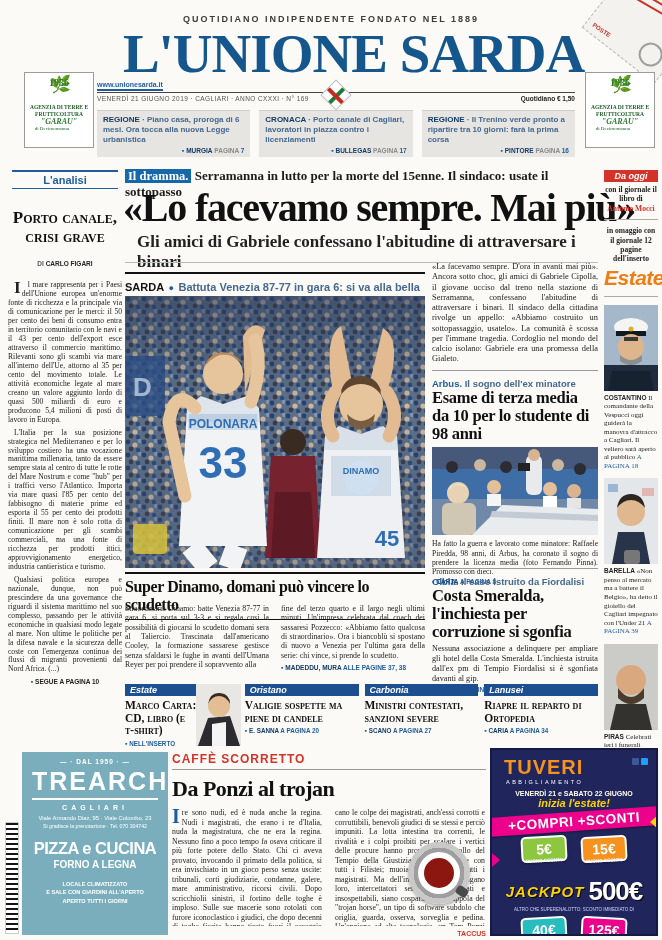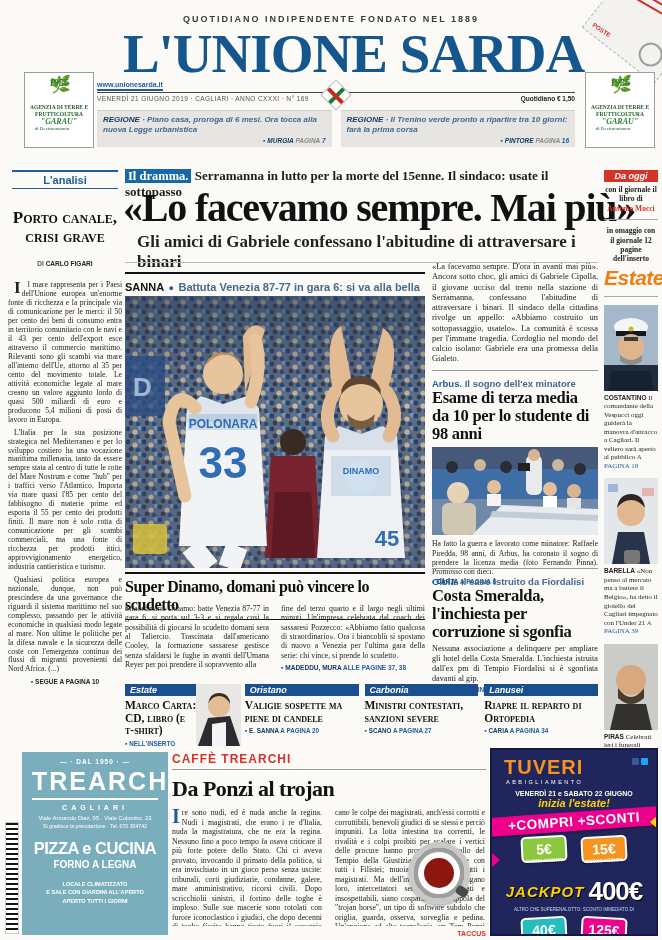--- a/index.html
+++ b/index.html
@@ -32,21 +32,21 @@
   
   .garau { width:70px; height:76px; background:#fff; border:1px solid #9c9c9c; text-align:center;
     padding-top:3px; }
   .garau .wreath { font-size:17px; color:#2e7d32; line-height:1; letter-spacing:-3px;}
   .garau .year { font-family:"Liberation Serif",serif; font-size:10px; color:#2e7d32; font-weight:bold; margin-top:-16px;}
   .garau .l1 { font-size:5.5px; color:#1d5c26; font-weight:bold; margin-top:16px; line-height:1.2;}
   .garau .nm { font-size:8px; color:#2e7d32; font-weight:bold; font-style:italic;}
   .garau .sb { font-size:5px; color:#1d5c26; }
 
   
-  .navrow { top:110px; left:97px; width:478px; display:flex; gap:9px;font-style:italic; }
+  .navrow { top:110px; left:97px; width:478px; display:flex; gap:9px; }
   .navbox { flex:1; background:#e6e5e2; border-top:1px solid #cfcecb; padding:4px 6px 3px;
     font-family:"Liberation Sans", sans-serif; }
   .navbox .txt { font-size:8px; line-height:1.25; color:#44688f; font-weight:bold;}
   .navbox .sec { color:#123a66; font-weight:bold; }
   .navbox .by { text-align:right; font-size:6.5px; color:#8a8a8a; margin-top:2px; font-weight:bold;}
   .navbox .by b { color:#123a66; }
   .navbox .by .pg { color:#1f5c9e; }
   .sq { color:#1f5c9e; font-size:7px; }
 
   
@@ -249,20 +249,24 @@
     <div class="nm">"GARAU"</div>
     <div class="sb">di Decimomannu</div>
   </div>
 
   <div class="abs navrow">
     <div class="navbox">
       <div class="txt"><span class="sec">REGIONE</span> · <span>Piano casa, proroga di 6 mesi. Ora tocca alla nuova Legge urbanistica</span></div>
       <div class="by"><span class="sq">▪</span> <b>MURGIA</b> <span>PAGINA</span> <span class="pg">7</span></div>
     </div>
     <div class="navbox">
+      <div class="txt"><span class="sec">CRONACA</span> · <span>Porto canale di Cagliari, lavoratori in piazza contro i licenziamenti</span></div>
+      <div class="by"><span class="sq">▪</span> <b>BULLEGAS</b> <span>PAGINA</span> <span class="pg">17</span></div>
+    </div>
+    <div class="navbox">
       <div class="txt"><span class="sec">REGIONE</span> · <span>Il Trenino verde pronto a ripartire tra 10 giorni: farà la prima corsa</span></div>
       <div class="by"><span class="sq">▪</span> <b>PINTORE</b> <span>PAGINA</span> <span class="pg">16</span></div>
     </div>
   </div>
 
   <div class="abs kicker">
     <span class="kl">Il dramma.</span><span> Serramanna in lutto per la morte del 15enne. Il sindaco: usate il sottopasso</span>
   </div>
   <div class="abs lead-head">«Lo facevamo sempre. Mai più»</div>
   <div class="abs lead-deck">Gli amici di Gabriele confessano l'abitudine di attraversare i binari</div>
@@ -275,21 +279,21 @@
       <p>Il mare rappresenta per i Paesi dell'Unione europea un'enorme fonte di ricchezza e la principale via di comunicazione per le merci: il 50 per cento dei beni di consumo entra in territorio comunitario con le navi e il 43 per cento dell'export esce attraverso il commercio marittimo. Rilevanti sono gli scambi via mare all'interno dell'Ue, attorno al 35 per cento del movimento totale. Le attività economiche legate al mare creano un valore aggiunto lordo di quasi 500 miliardi di euro e producono 5,4 milioni di posti di lavoro in Europa.</p>
       <p>L'Italia per la sua posizione strategica nel Mediterraneo e per lo sviluppo costiero ha una vocazione marittima millenaria, tanto da essere sempre stata al centro di tutte le rotte del Mare Nostrum e come "hub" per i traffici verso l'Atlantico. Importa via mare quasi l'85 per cento del fabbisogno di materie prime ed esporta il 55 per cento dei prodotti finiti. Il mare non è solo rotta di comunicazione per gli scambi commerciali, ma una fonte di ricchezza per prodotti ittici, approvvigionamento energetico, industria cantieristica e turismo.</p>
       <p>Qualsiasi politica europea e nazionale, dunque, non può prescindere da una governance che riguardi il sistema marittimo nel suo complesso, passando per le attività economiche in qualsiasi modo legate al mare. Non ultime le politiche per la difesa navale e la sicurezza delle coste con l'emergenza continua dei flussi di migranti provenienti dal Nord Africa. (...)</p>
     </div>
     <div class="cont"><span class="sq">▪</span> <span>SEGUE A PAGINA 10</span></div>
   </div>
 
   <div class="abs thin-rule-main"></div>
 
   <div class="abs bk-kicker">
-    <span class="a">SANNA</span>
+    <span class="a">SARDA</span>
     <span class="s">●</span>
     <span class="b"> Battuta Venezia 87-77 in gara 6: si va alla bella</span>
   </div>
 
   <div class="abs bk-photo">
     <svg width="300" height="272" viewBox="0 0 300 272" xmlns="http://www.w3.org/2000/svg">
       <defs>
         <pattern id="crowd" width="16" height="13" patternUnits="userSpaceOnUse">
           <rect width="16" height="13" fill="#5d7089"></rect>
           <circle cx="3" cy="3" r="2.4" fill="#27406b"></circle>
@@ -509,21 +513,21 @@
     <div class="tre-main">PIZZA e CUCINA</div>
     <div class="tre-sub">FORNO A LEGNA</div>
     <div class="tre-foot">
       <div>LOCALE CLIMATIZZATO</div>
       <div>E SALE CON GIARDINI ALL'APERTO</div>
       <div>APERTO TUTTI I GIORNI</div>
     </div>
   </div>
 
   <div class="abs caffe">
-    <div class="sec">CAFFÈ TREARCHI</div>
+    <div class="sec">CAFFÈ SCORRETTO</div>
     <div class="rl"></div>
     <div class="tt">Da Ponzi al trojan</div>
     <div class="cols">
       <div class="col colA">I re sono nudi, ed è nuda anche la regina. Nudi i magistrati, che erano i re d'Italia, nuda la magistratura, che ne era la regina. Nessuno fino a poco tempo fa osava criticare il più forte potere dello Stato. Chi ci aveva provato, invocando il primato della politica, si era invischiato in un gioco perso senza uscite: tribunali, corti giudiziarie, condanne, galere, mare amministrativo, ricorsi civili. Dopo scricchiolii sinistri, il fortino delle toghe è imploso. Sulle sue macerie sono rotolati con furore iconoclastico i giudici, che dopo decenni di toghe fiorite hanno tirato fuori il coraggio dello sguardo. Ora elen-</div>
       <div class="col colB">cano le colpe dei magistrati, anch'essi corrotti e corruttibili, benevoli giudici di se stessi e perciò impuniti. La lotta intestina tra correnti, le rivalità e i colpi proibiti per scalare i vertici delle procure hanno provocato il crollo del Tempio della Giustizia. Muoia Sansone con tutti i Filistei; muoia Palamara con tutti i magistrati. Ma dell'incendio che propagano loro, intercettatori seriali di sospettati e insospettabili, siano cosparsi nella trappola del "trojan horse", un tipo di software subdolo che origlia, guarda, osserva, sorveglia e pedina. Un'opzione ad alta tecnologia, un Tom Ponzi elettronico. Quella di Perugia è davvero una diabolica indagine giudiziaria figlia del trojan.</div>
     </div>
     <div class="sig">TACCUS</div>
   </div>
   <div class="cup abs">
     <div class="handle"></div>
@@ -540,21 +544,21 @@
     <div class="tv-sub">ABBIGLIAMENTO</div>
     <div class="tv-dates">VENERDÌ 21 e SABATO 22 GIUGNO</div>
     <div class="tv-script">inizia l'estate!</div>
     <div class="tv-banner">+COMPRI  +SCONTI</div>
     <div class="vrow">
       <div class="vchip vg"><span>5€</span><span class="vlabel">BUONO SCONTO</span></div>
       <div class="vchip vo"><span>15€</span><span class="vlabel">BUONO SCONTO</span></div>
     </div>
     <div class="jack">
       <span class="jw">JACKPOT</span>
-      <span class="jv">400€</span>
+      <span class="jv">500€</span>
     </div>
     <div style="text-align:center; font-size:4.5px; color:#cdd4ff;">ALTRO CHE SUPERENALOTTO: SCONTO IMMEDIATO DI</div>
     <div class="vrow">
       <div class="vchip vt"><span>40€</span><span class="vlabel">BUONO SCONTO</span></div>
       <div class="vchip vm"><span>125€</span><span class="vlabel">BUONO SCONTO</span></div>
     </div>
 
     <div class="tv-tri1"></div>
     <div class="tv-tri2"></div>
   </div>

